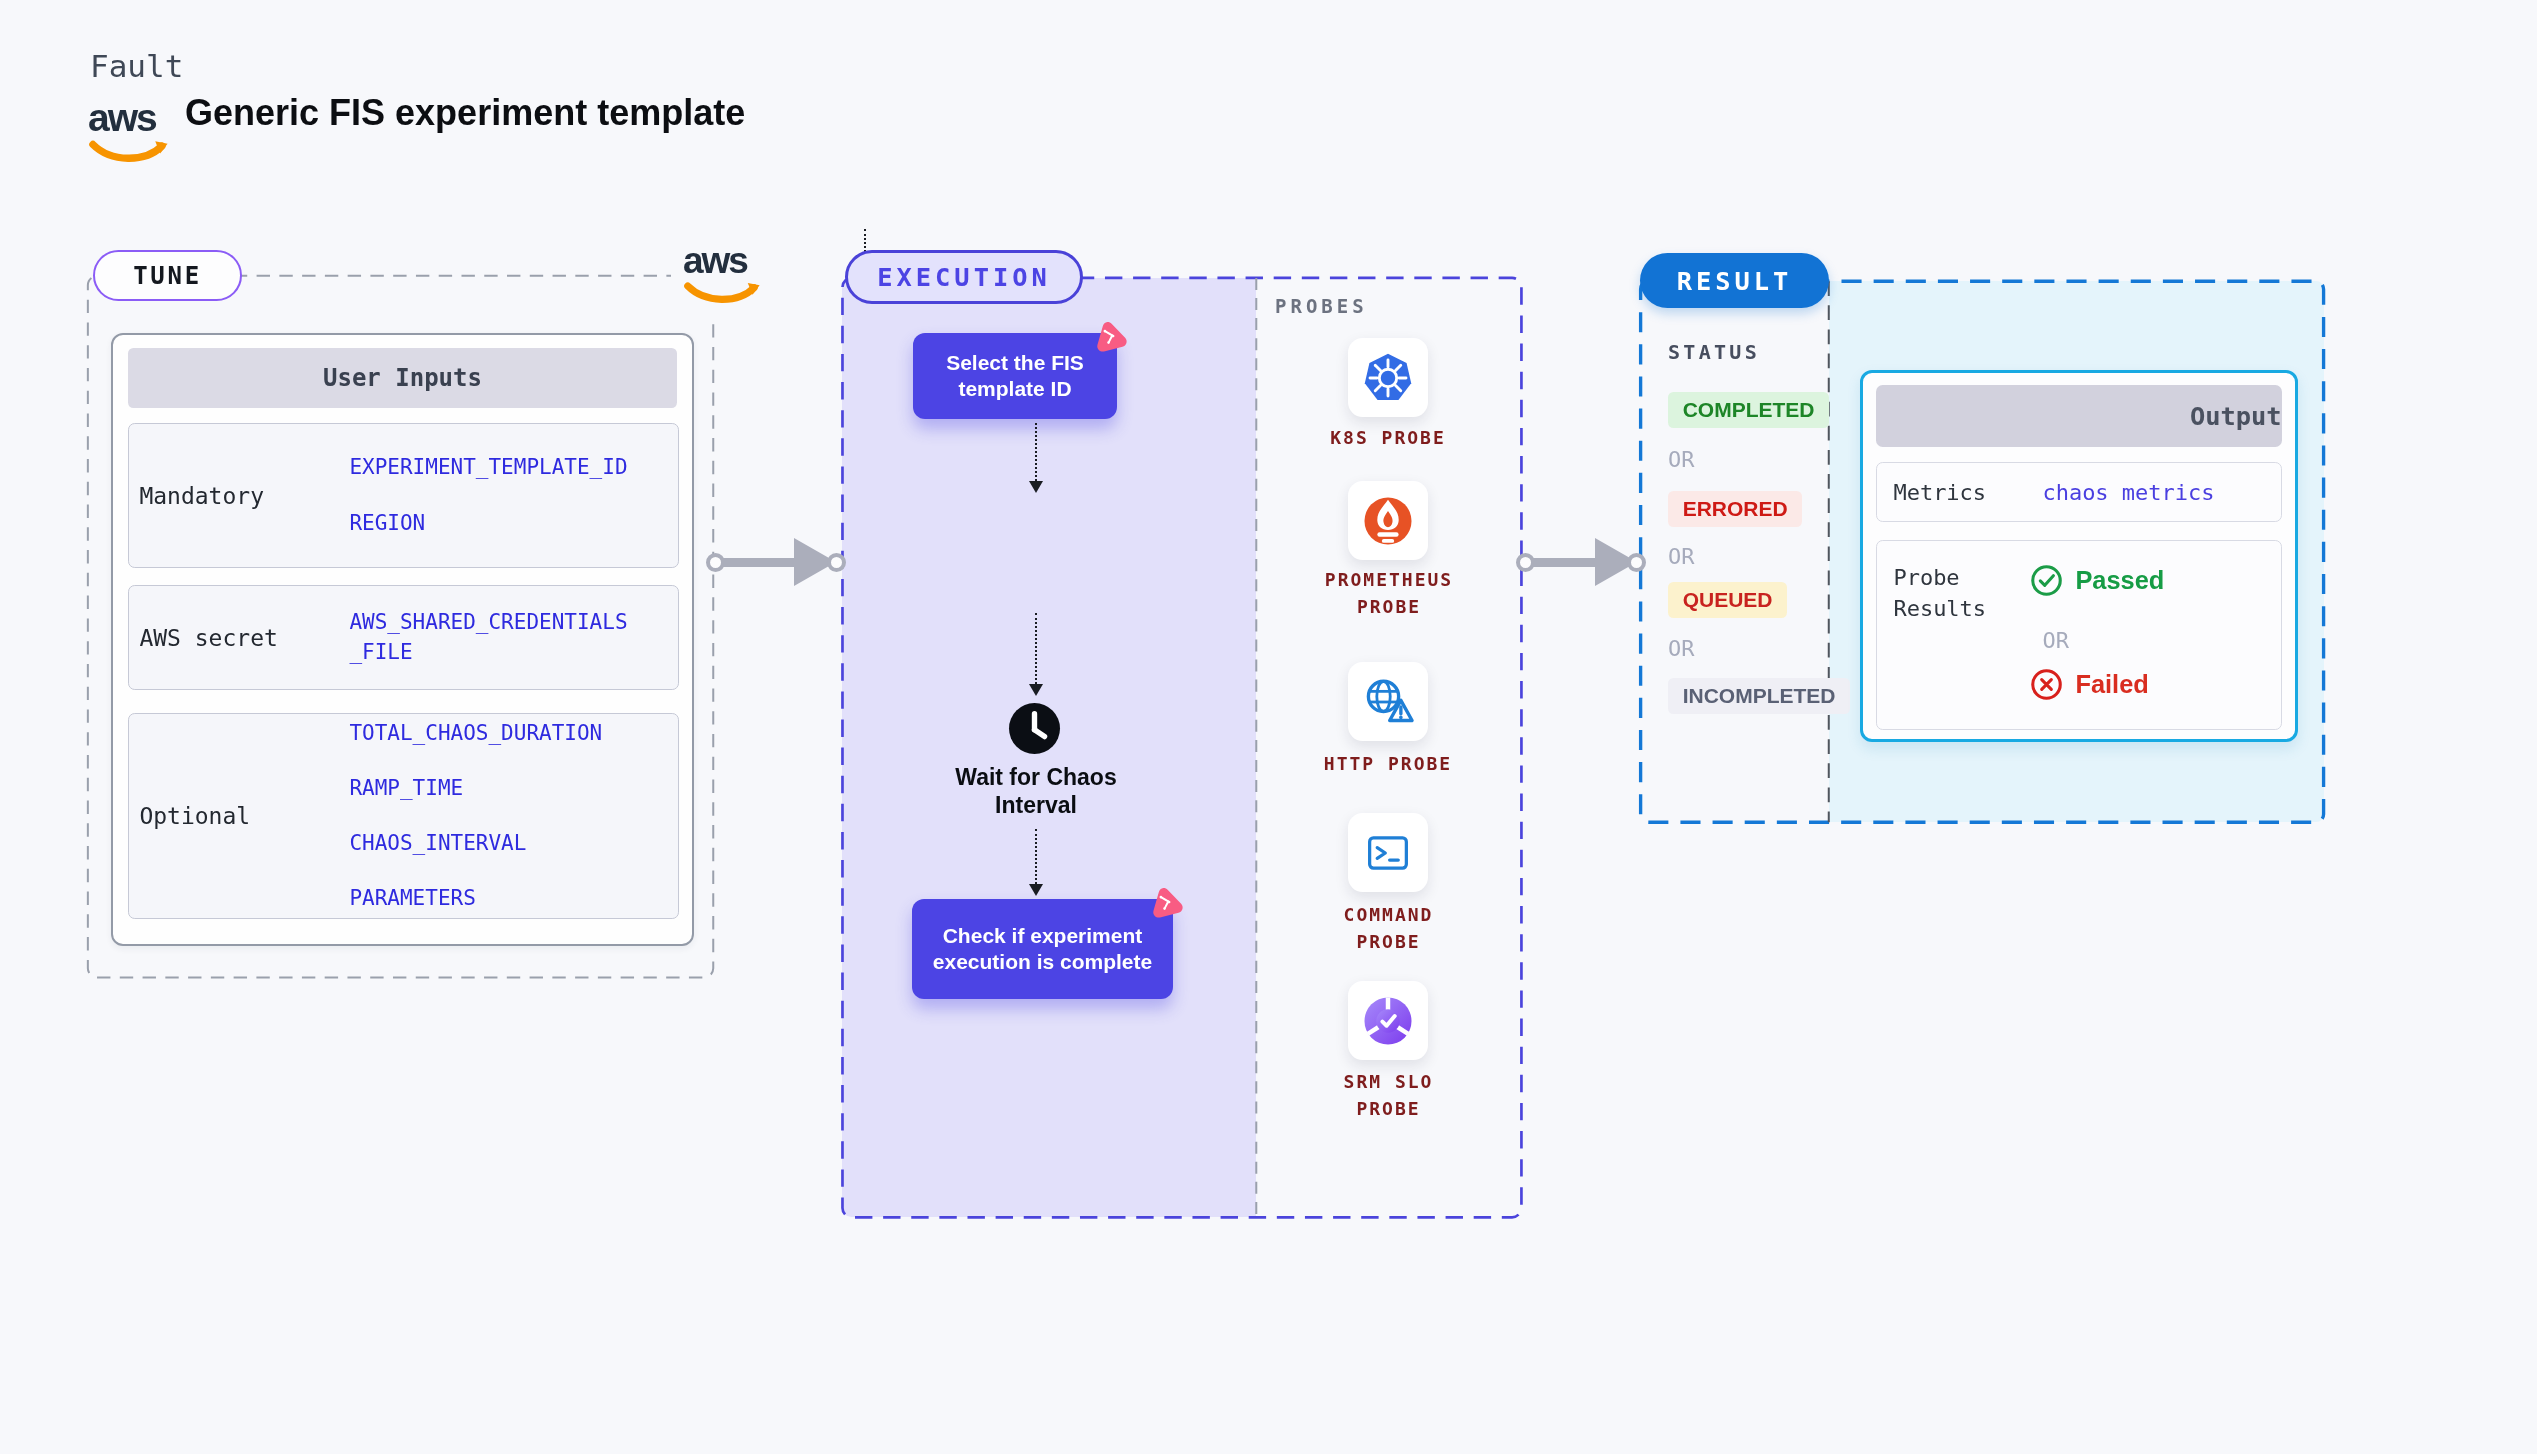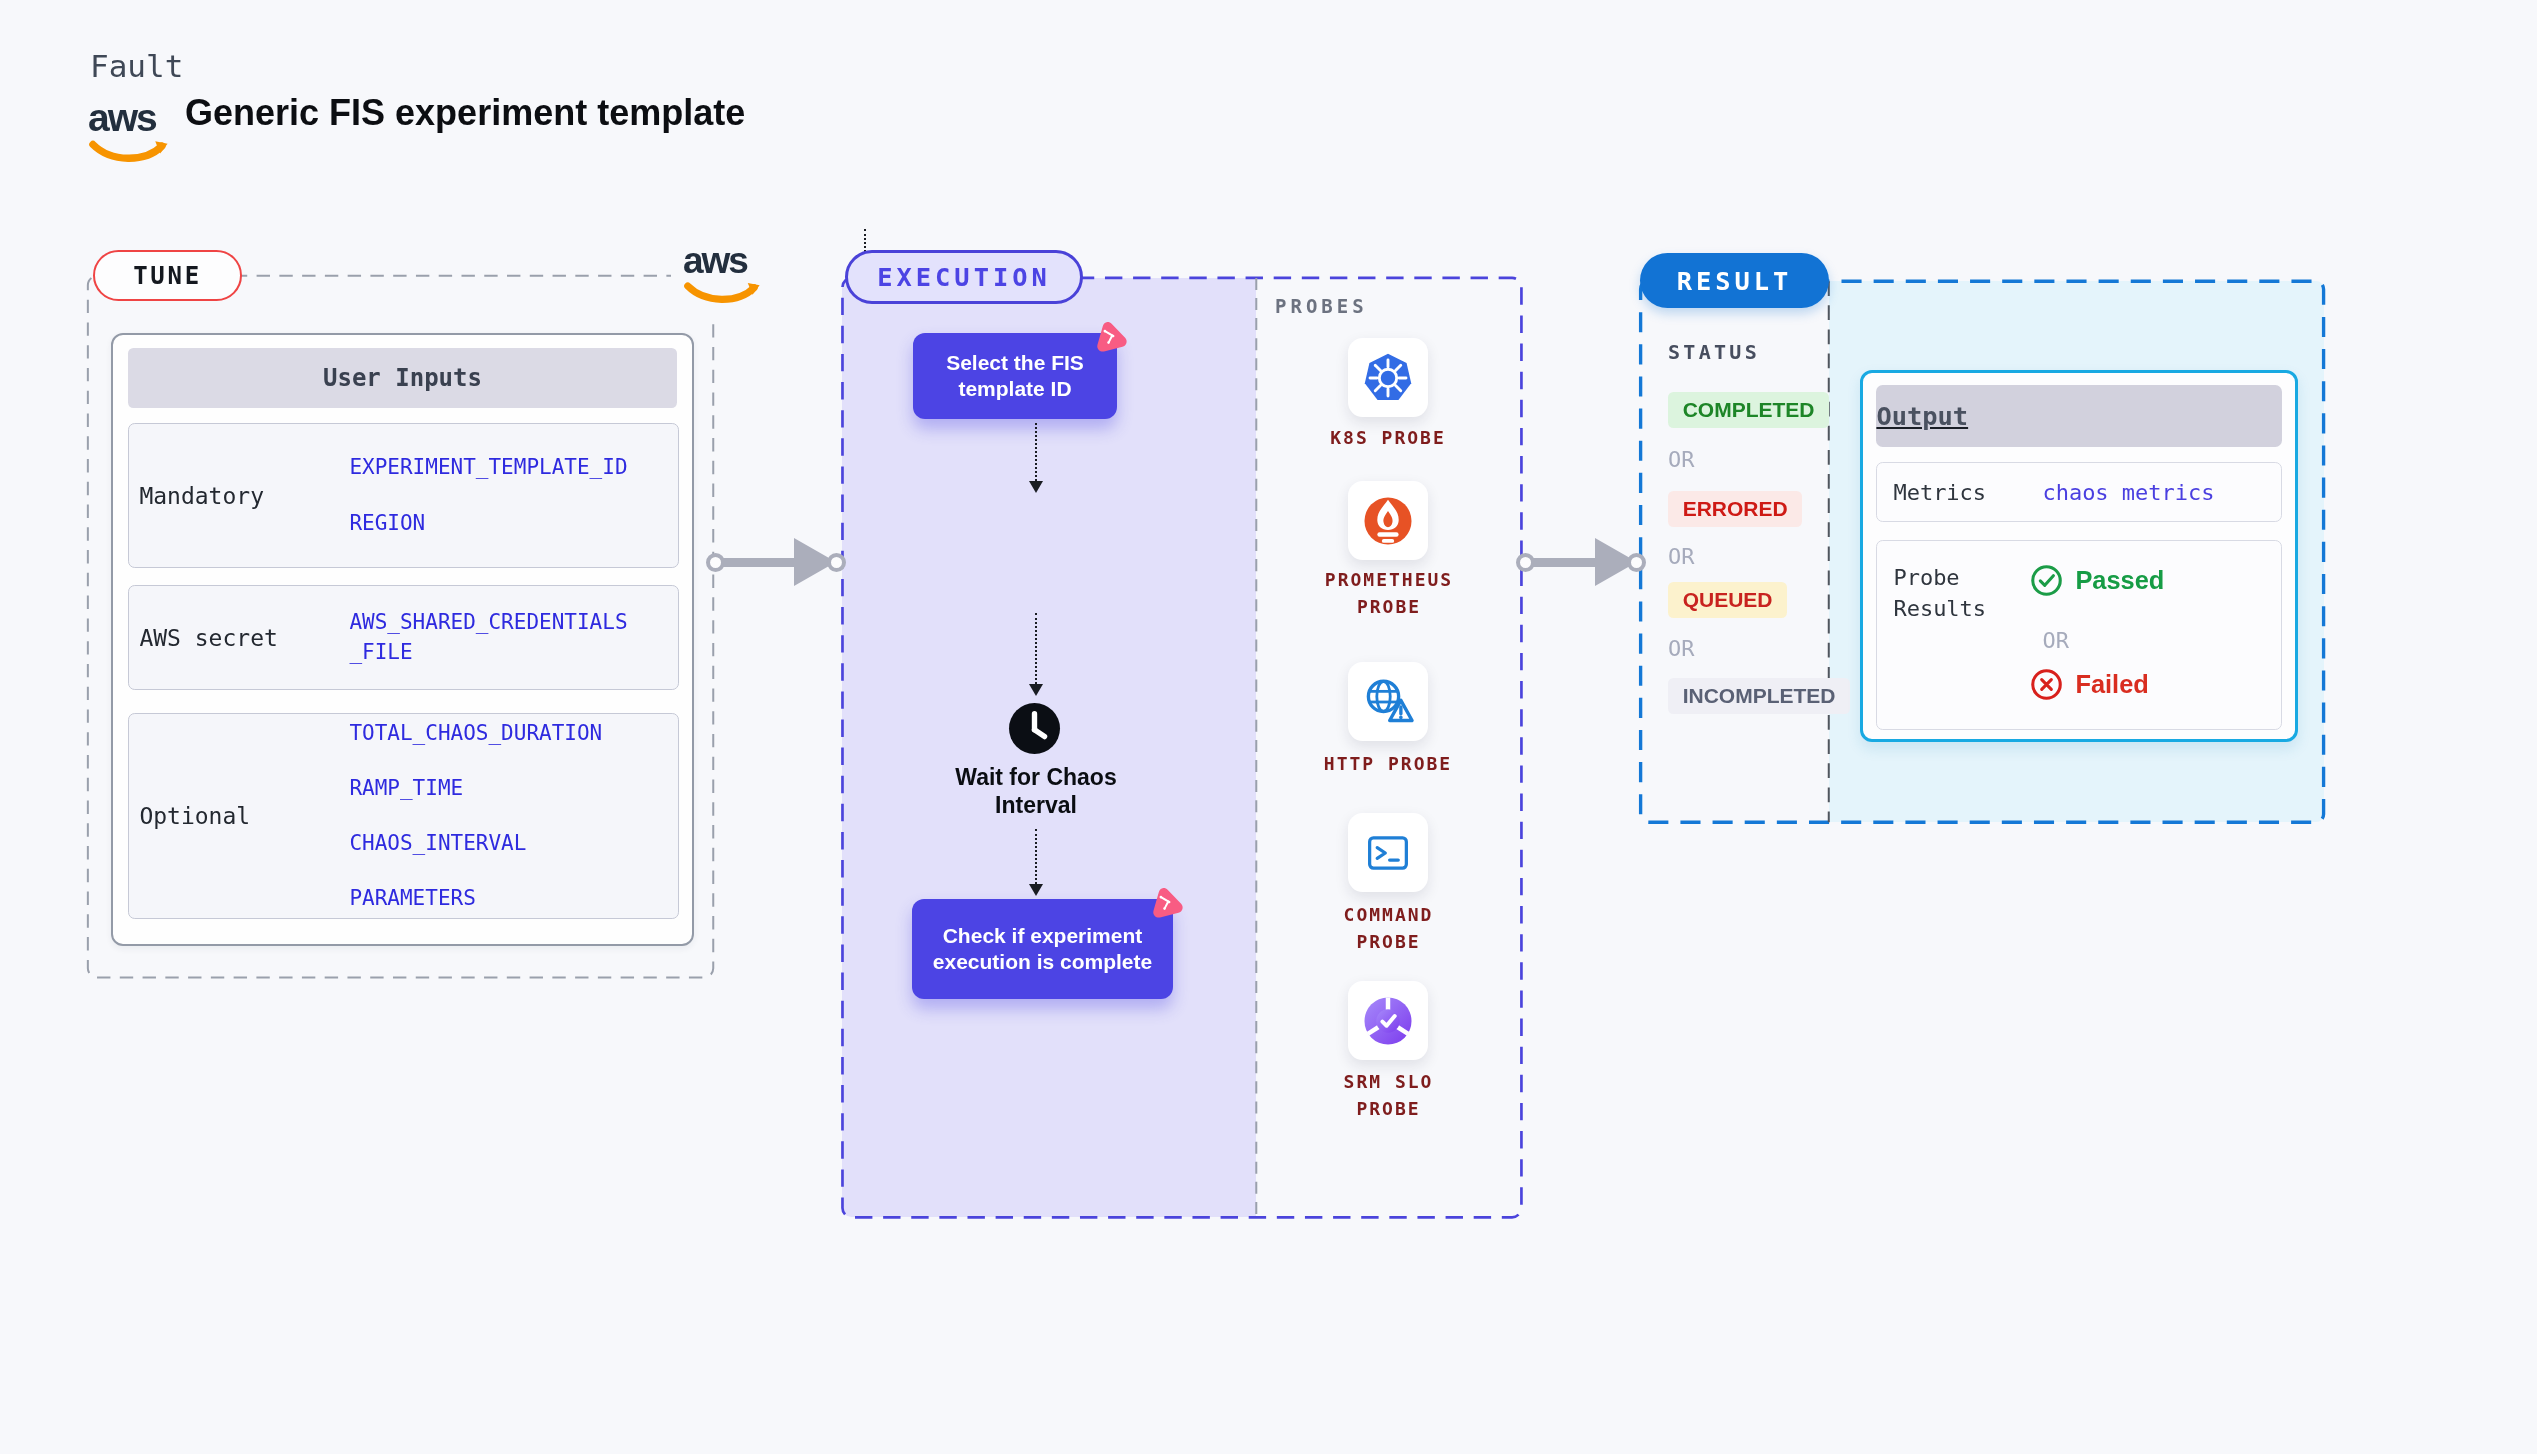--- a/index.html
+++ b/index.html
@@ -56,21 +56,21 @@
   <div class="abs" style="left:90px;top:48px;font-size:31px;color:#3F4856;">Fault</div>
   <div class="abs" style="left:88px;top:98px;width:83px;height:70px;">
     <div class="awsword" style="font-size:39px;line-height:39px;">aws</div>
     <svg width="82" height="25.4" viewBox="0 0 100 30" style="position:absolute;left:0;top:42px;">
       <path d="M6 5 C 28 27, 70 27, 90 7" stroke="#F79400" stroke-width="9" fill="none" stroke-linecap="round"></path>
       <path d="M82 1 L97 4 L88 16 Z" fill="#F79400"></path>
     </svg>
   </div>
   <div class="abs sans" style="left:185px;top:92px;font-size:36px;font-weight:bold;color:#0C0E12;">Generic FIS experiment template</div>
 
-  <div class="abs pill" style="left:93px;top:250px;width:149px;height:51px;background:#FDFDFE;border:2px solid #ef4444;border-radius:25.4px;box-sizing:border-box;">
+  <div class="abs pill" style="left:93px;top:250px;width:149px;height:51px;background:#FDFDFE;border:2px solid #8b5cf6;border-radius:25.4px;box-sizing:border-box;">
     <span style="font-size:24px;letter-spacing:2.7px;color:#14181F;">TUNE</span>
   </div>
 
   <div class="abs" style="left:671px;top:238px;width:102px;height:78px;background:#F7F8FB;"></div>
   <div class="abs" style="left:683px;top:242px;width:80px;height:67px;">
     <div class="awsword" style="font-size:37px;line-height:37px;">aws</div>
     <svg width="79" height="24" viewBox="0 0 100 30" style="position:absolute;left:0;top:40px;">
       <path d="M6 5 C 28 27, 70 27, 90 7" stroke="#F79400" stroke-width="9" fill="none" stroke-linecap="round"></path>
       <path d="M82 1 L97 4 L88 16 Z" fill="#F79400"></path>
     </svg>
@@ -256,21 +256,21 @@
 
   <div class="statusbadge sans" style="left: 1668px; top: 392px; color: rgb(29, 133, 39); background-color: rgb(220, 244, 222);">COMPLETED</div>
   <div class="orlabel" style="left:1668px;top:447px;">OR</div>
   <div class="statusbadge sans" style="left: 1668px; top: 491px; color: rgb(206, 26, 21); background-color: rgb(251, 233, 231);">ERRORED</div>
   <div class="orlabel" style="left:1668px;top:544px;">OR</div>
   <div class="statusbadge sans" style="left: 1668px; top: 582px; color: rgb(200, 35, 31); background-color: rgb(252, 242, 205);">QUEUED</div>
   <div class="orlabel" style="left:1668px;top:636px;">OR</div>
   <div class="statusbadge sans" style="left: 1668px; top: 678px; color: rgb(90, 97, 117); background-color: rgb(239, 239, 245);">INCOMPLETED</div>
 
   <div class="abs" style="left:1860px;top:370px;width:438px;height:372px;background:#FDFDFE;border:3.3px solid #18A9E2;border-radius:12px;box-sizing:border-box;box-shadow:0 6.7px 13.4px rgba(20,120,180,.12);">
-    <div style="position:absolute;left:13.4px;right:13.4px;top:12px;height:62px;background:#D2D1DD;border-radius:6.7px;display:flex;align-items:center;justify-content:flex-start;text-decoration:underline;">
+    <div style="position:absolute;left:13.4px;right:13.4px;top:12px;height:62px;background:#D2D1DD;border-radius:6.7px;display:flex;align-items:center;justify-content:flex-end;">
       <span style="font-size:25.4px;font-weight:bold;color:#4A5160;">Output</span>
     </div>
 
     <div style="position:absolute;left:13.4px;right:13.4px;top:89px;height:60px;border:1.3px solid #D8DAE4;border-radius:6.7px;background:#FCFCFE;display:flex;align-items:center;box-sizing:border-box;">
       <span style="margin-left:16px;width:149px;font-size:22px;color:#2F353E;">Metrics</span>
       <span style="font-size:22px;color:#4A3FE0;">chaos metrics</span>
     </div>
 
     <div style="position:absolute;left:13.4px;right:13.4px;top:167px;height:190px;border:1.3px solid #D8DAE4;border-radius:6.7px;background:#FCFCFE;box-sizing:border-box;">
       <div style="position:absolute;left:16px;top:21.4px;width:127px;font-size:22px;line-height:31px;color:#2F353E;">Probe Results</div>

